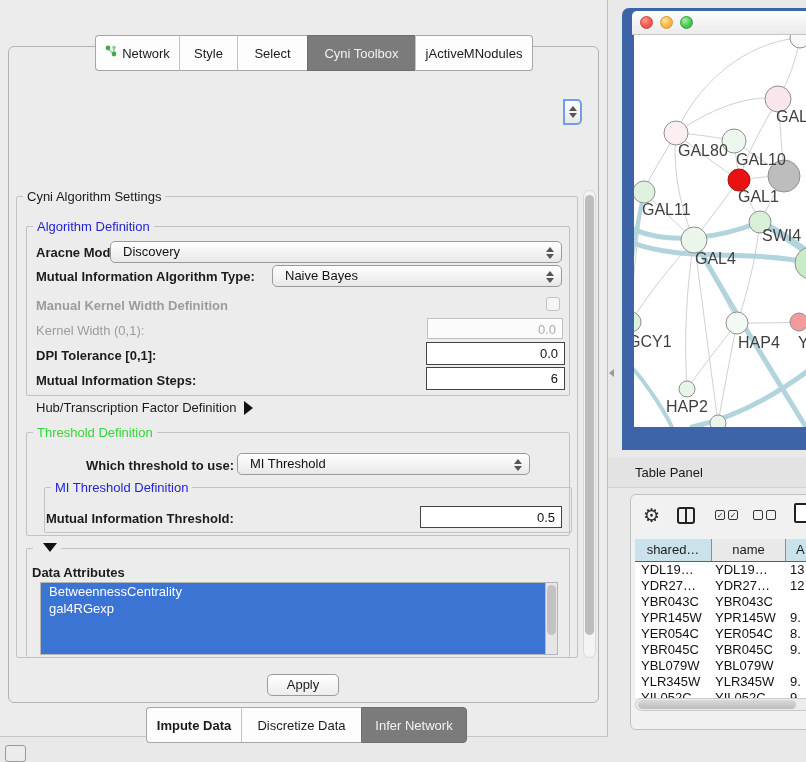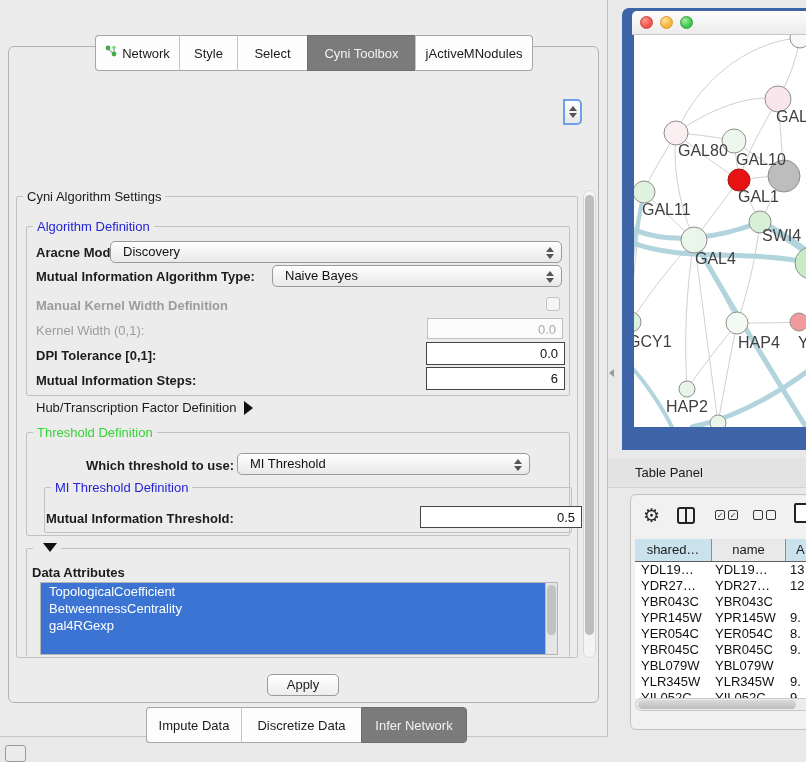--- a/index.html
+++ b/index.html
@@ -197,45 +197,44 @@
     </div>
     <span class="lbl b" style="left:86px; top:458px;">Which threshold to use:</span>
     <div class="combo" style="left:237px; top:453px; width:293px;">
       <span>MI Threshold</span>
       <span class="arrows"></span>
     </div>
     <div class="fs" style="left:44px; top:487px; width:528px; height:46px;">
       <span class="fs-legend blue">MI Threshold Definition</span>
     </div>
     <span class="lbl b" style="left:46px; top:511px;text-align:right;">Mutual Information Threshold:</span>
-    <div class="tfield" style="left:420px; top:506px; width:162px; height:22px;padding-left:33px;">0.5</div>
+    <div class="tfield" style="left:420px; top:506px; width:142px; height:22px;padding-left:33px;">0.5</div>
 
     <div class="fs" style="left:26px; top:548px; width:544px; height:109px; border-bottom:none;">
       <span class="fs-legend">
         <span class="tri-down"></span>
       </span>
     </div>
     <span class="lbl b" style="left:32px; top:565px;">Data Attributes</span>
     <div class="attr-list" id="attr-list">
-        <div class="attr-item">TopologicalCoefficient</div>
         <div class="attr-item">BetweennessCentrality</div>
         <div class="attr-item">gal4RGexp</div>
         <div class="attr-scroll">
           <div class="attr-thumb"></div>
         </div>
     </div>
 
     <div class="v-scroll">
         <div class="v-thumb"></div>
       </div>
 
     <div class="apply-btn">Apply</div>
 
     <div class="tabbar" id="bottom-tabs">
-        <div class="tab" style="width: 95px;">Impute Data</div>
+        <div class="tab" style="width: 95px; font-weight: bold;">Impute Data</div>
         <div class="tab" style="width: 120px;">Discretize Data</div>
         <div class="tab sel" style="width: 106px;">Infer Network</div>
       </div>
 
     <div class="combo-fragment">
         <span class="arrows"></span>
       </div>
   </section>
 
   <div class="mini-icon"></div>

